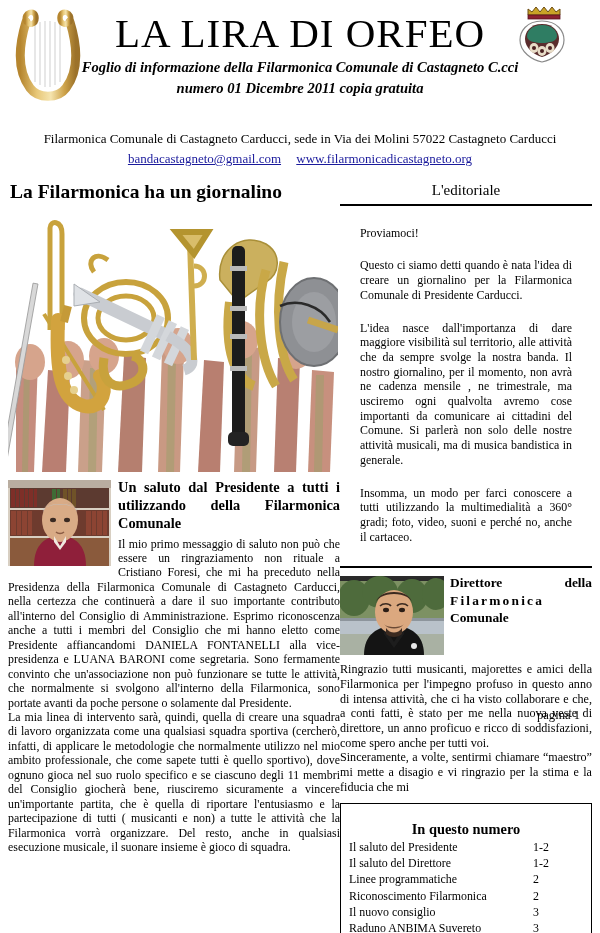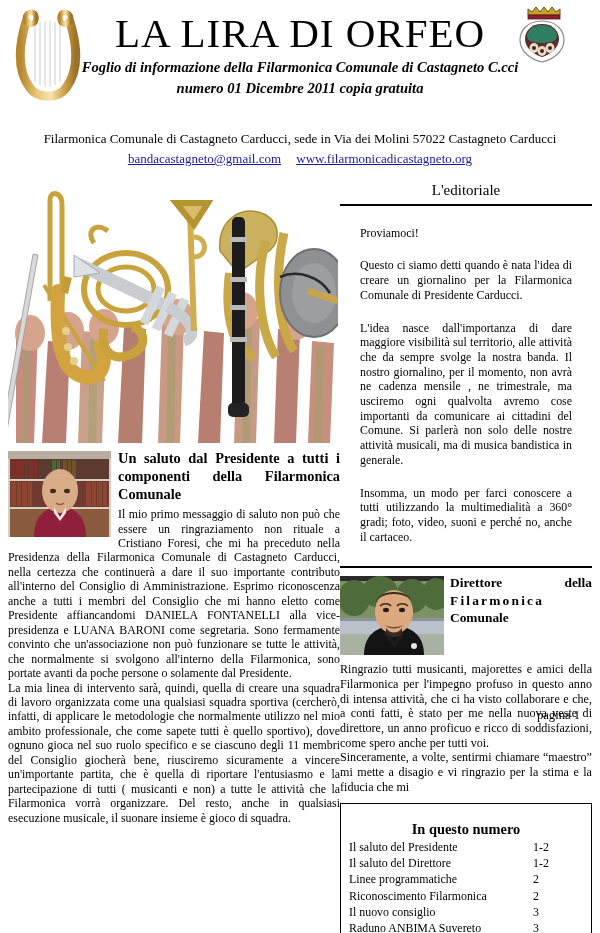--- a/index.html
+++ b/index.html
@@ -276,20 +276,21 @@
     <div class="links">
       <span class="lnk">bandacastagneto@gmail.com</span>
       <span class="lnk">www.filarmonicadicastagneto.org</span>
     </div>
   </div>
 
   <div class="cols">
 
     <div class="col-left">
 
+      <div class="headline-main">La Filarmonica ha un giornalino</div>
 
       <div class="instruments">
         <svg viewBox="0 0 330 262" width="330" height="262">
           <rect x="0" y="0" width="330" height="262" fill="#ffffff"></rect>
 
           <g>
             <path d="M8 262 L8 150 L30 150 L26 262 Z" fill="#c58c7e"></path>
             <path d="M34 262 L40 160 L62 162 L58 262 Z" fill="#b97f72"></path>
             <path d="M70 262 L74 150 L98 152 L94 262 Z" fill="#caa08a"></path>
             <path d="M110 262 L116 145 L138 148 L134 262 Z" fill="#b57f6f"></path>
@@ -424,21 +425,21 @@
             <path d="M26 86 C26 64 38 56 52 56 C66 56 78 64 78 86 Z" fill="#8f1f3a"></path>
             <ellipse cx="52" cy="40" rx="18" ry="22" fill="#d9ab86"></ellipse>
             <path d="M34 34 C34 18 70 18 70 34 C70 26 62 22 52 22 C42 22 34 26 34 34 Z" fill="#9a9a9a"></path>
             <path d="M35 32 C36 22 68 22 69 32 C66 25 58 24 52 24 C46 24 38 25 35 32 Z" fill="#c0c0c0"></path>
             <ellipse cx="45" cy="40" rx="3" ry="2.2" fill="#3a2a22"></ellipse>
             <ellipse cx="59" cy="40" rx="3" ry="2.2" fill="#3a2a22"></ellipse>
             <path d="M48 52 C50 54 54 54 56 52" fill="none" stroke="#8a5c44" stroke-width="1.4"></path>
             <path d="M46 56 L52 66 L58 56 L58 62 L52 70 L46 62 Z" fill="#f0e8e0"></path>
           </svg>
         </div>
-        <div class="art-head-pres">Un saluto dal Presidente a tutti i componenti della Filarmonica Comunale</div>
+        <div class="art-head-pres">Un saluto dal Presidente a tutti i utilizzando della Filarmonica Comunale</div>
         <div class="art-body">
           <p>Il mio primo messaggio di saluto non può che essere un ringraziamento non rituale a Cristiano Foresi, che mi ha preceduto nella Presidenza della Filarmonica Comunale di Castagneto Carducci, nella certezza che continuerà a dare il suo importante contributo all'interno del Consiglio di Amministrazione. Esprimo riconoscenza anche a tutti i membri del Consiglio che mi hanno eletto come Presidente affiancandomi DANIELA FONTANELLI alla vice-presidenza e LUANA BARONI come segretaria.   Sono fermamente convinto che un'associazione non può funzionare se tutte le attività, che normalmente si svolgono all'interno della Filarmonica, sono portate   avanti da poche persone o solamente dal Presidente.</p>
           <p>La mia linea di intervento sarà, quindi, quella di creare una squadra di lavoro organizzata come una qualsiasi squadra sportiva (cercherò, infatti, di applicare le metodologie che normalmente utilizzo nel mio ambito professionale, che come sapete tutti è quello sportivo), dove ognuno gioca nel suo ruolo specifico e se  ciascuno degli 11 membri del Consiglio giocherà bene, riusciremo sicuramente a vincere un'importante partita, che è quella di riportare l'entusiasmo e la partecipazione di tutti ( musicanti e non) a tutte le attività che la Filarmonica vorrà organizzare. Del resto, anche in qualsiasi esecuzione musicale, il suonare insieme è gioco di squadra.</p>
         </div>
       </div>
     </div>
 
     <div class="col-right">
 
       <div class="editorial-title">L'editoriale</div>

